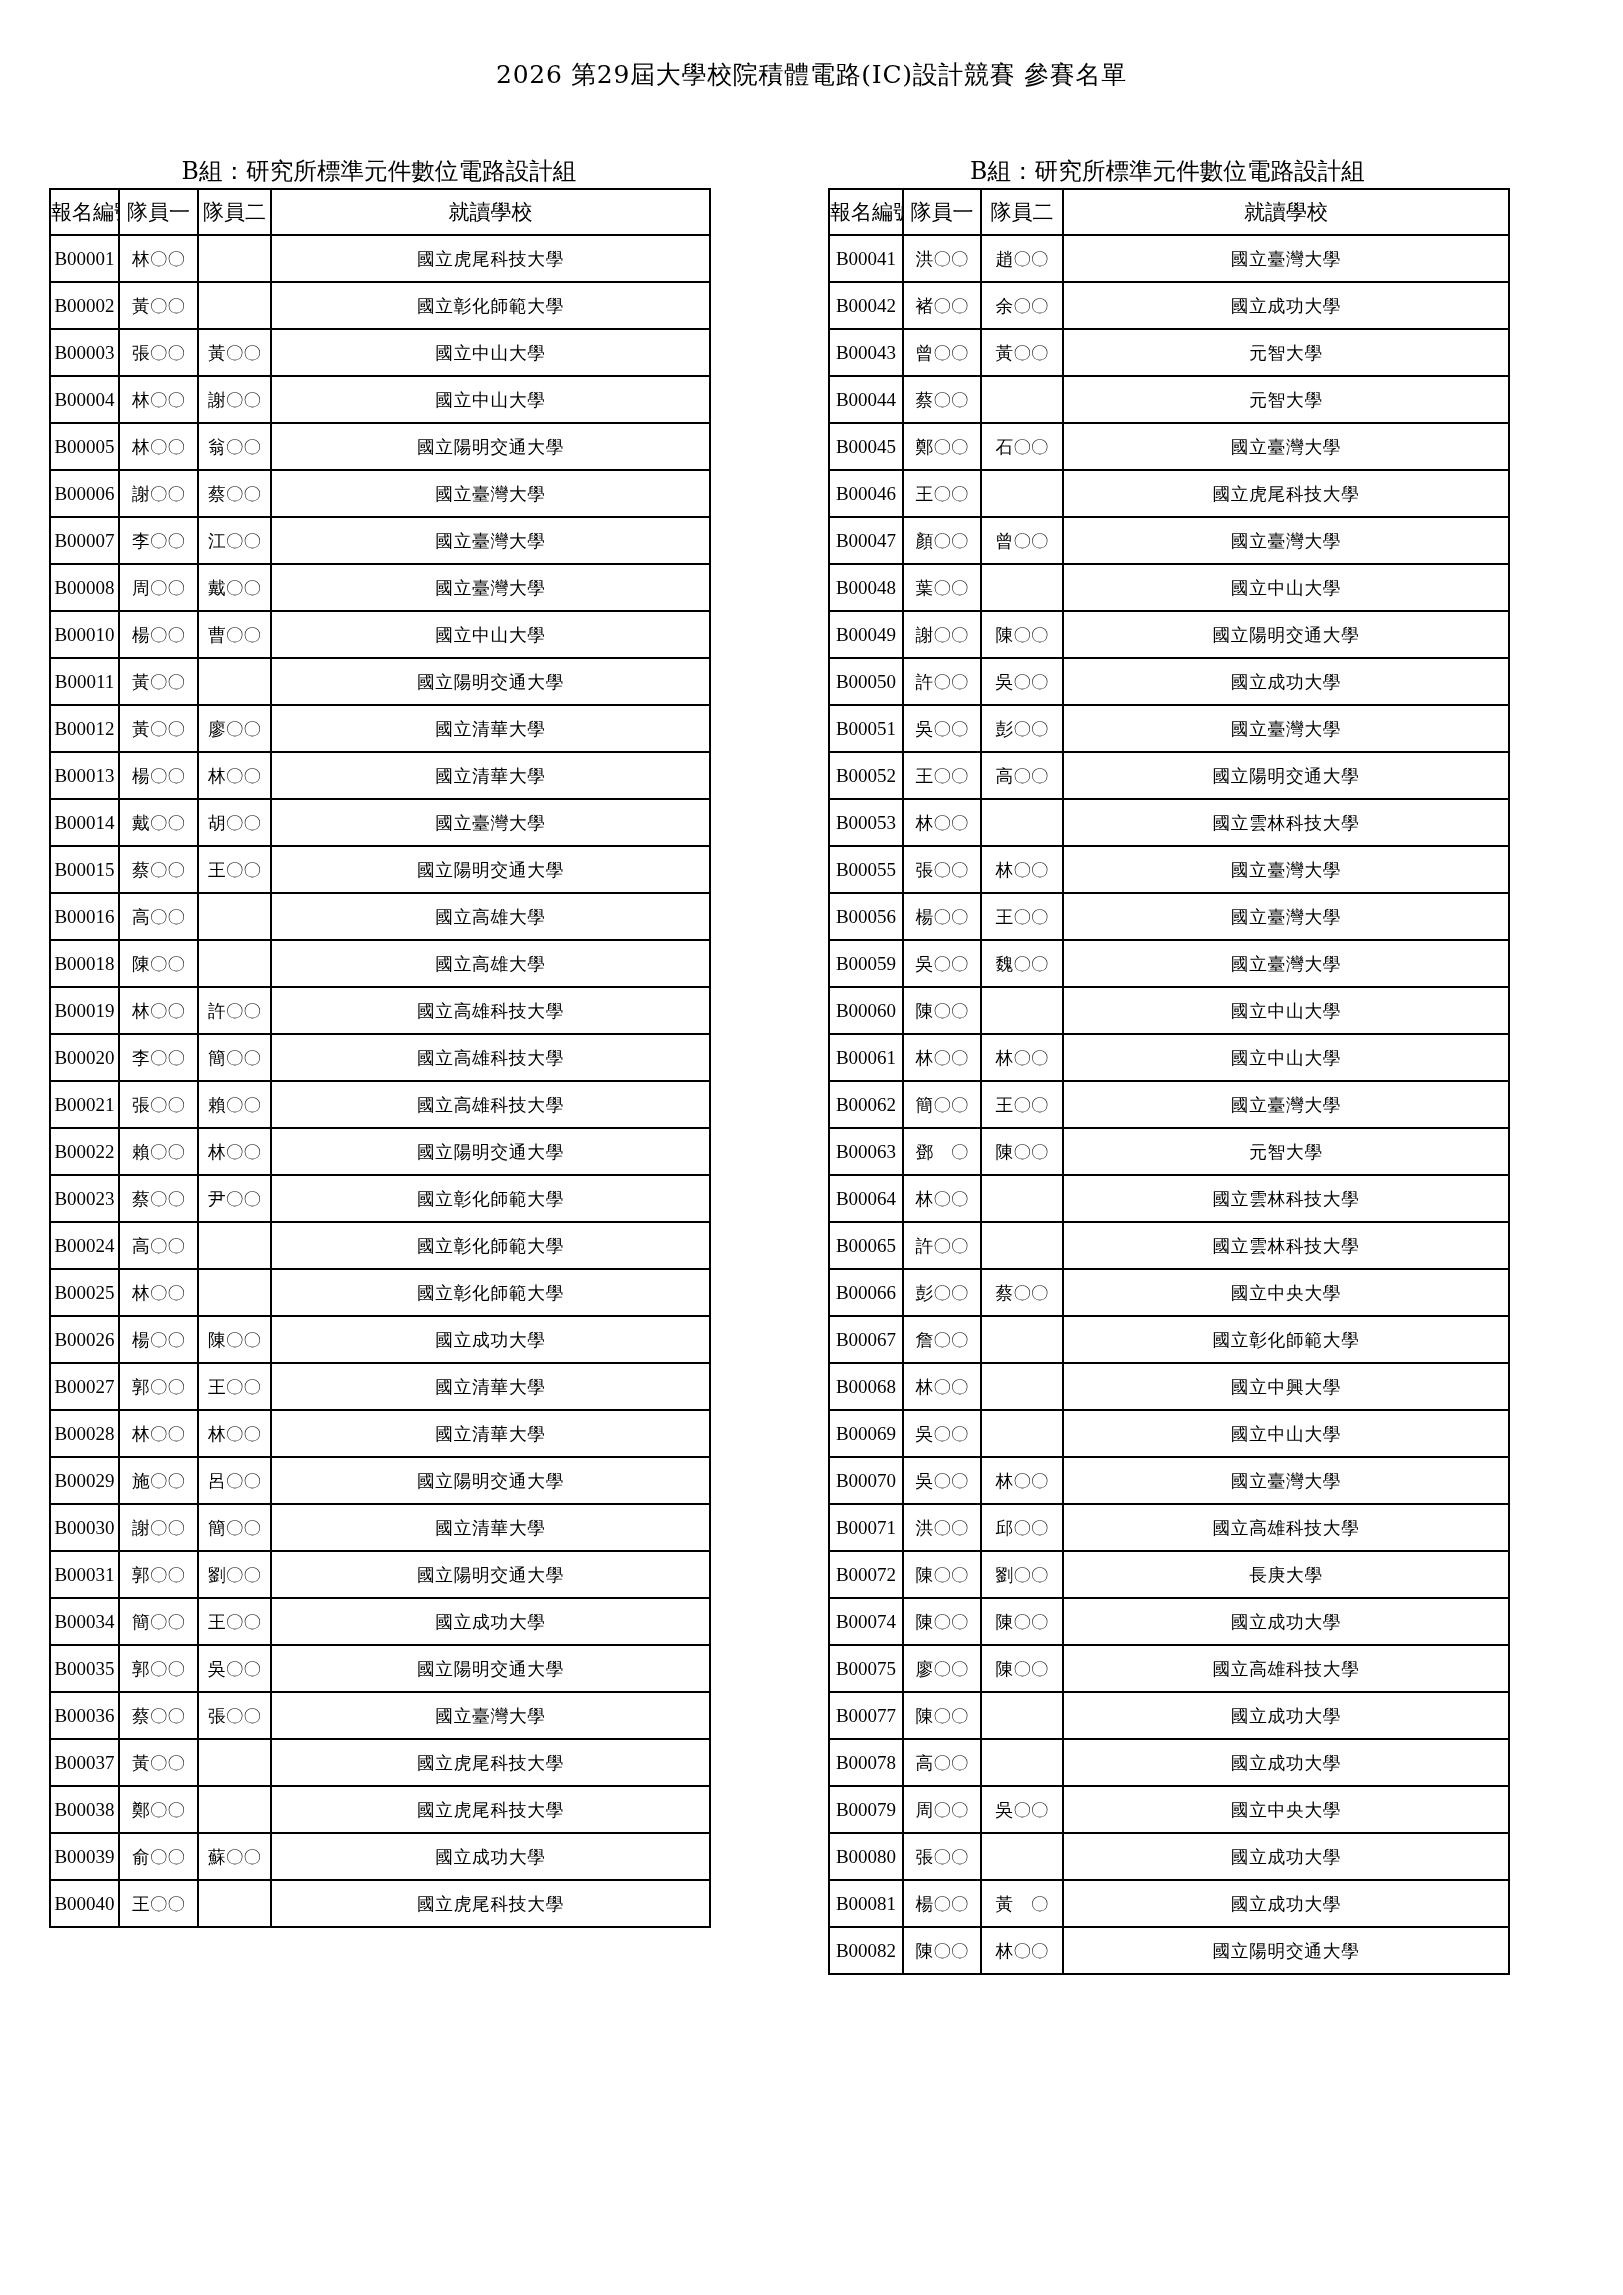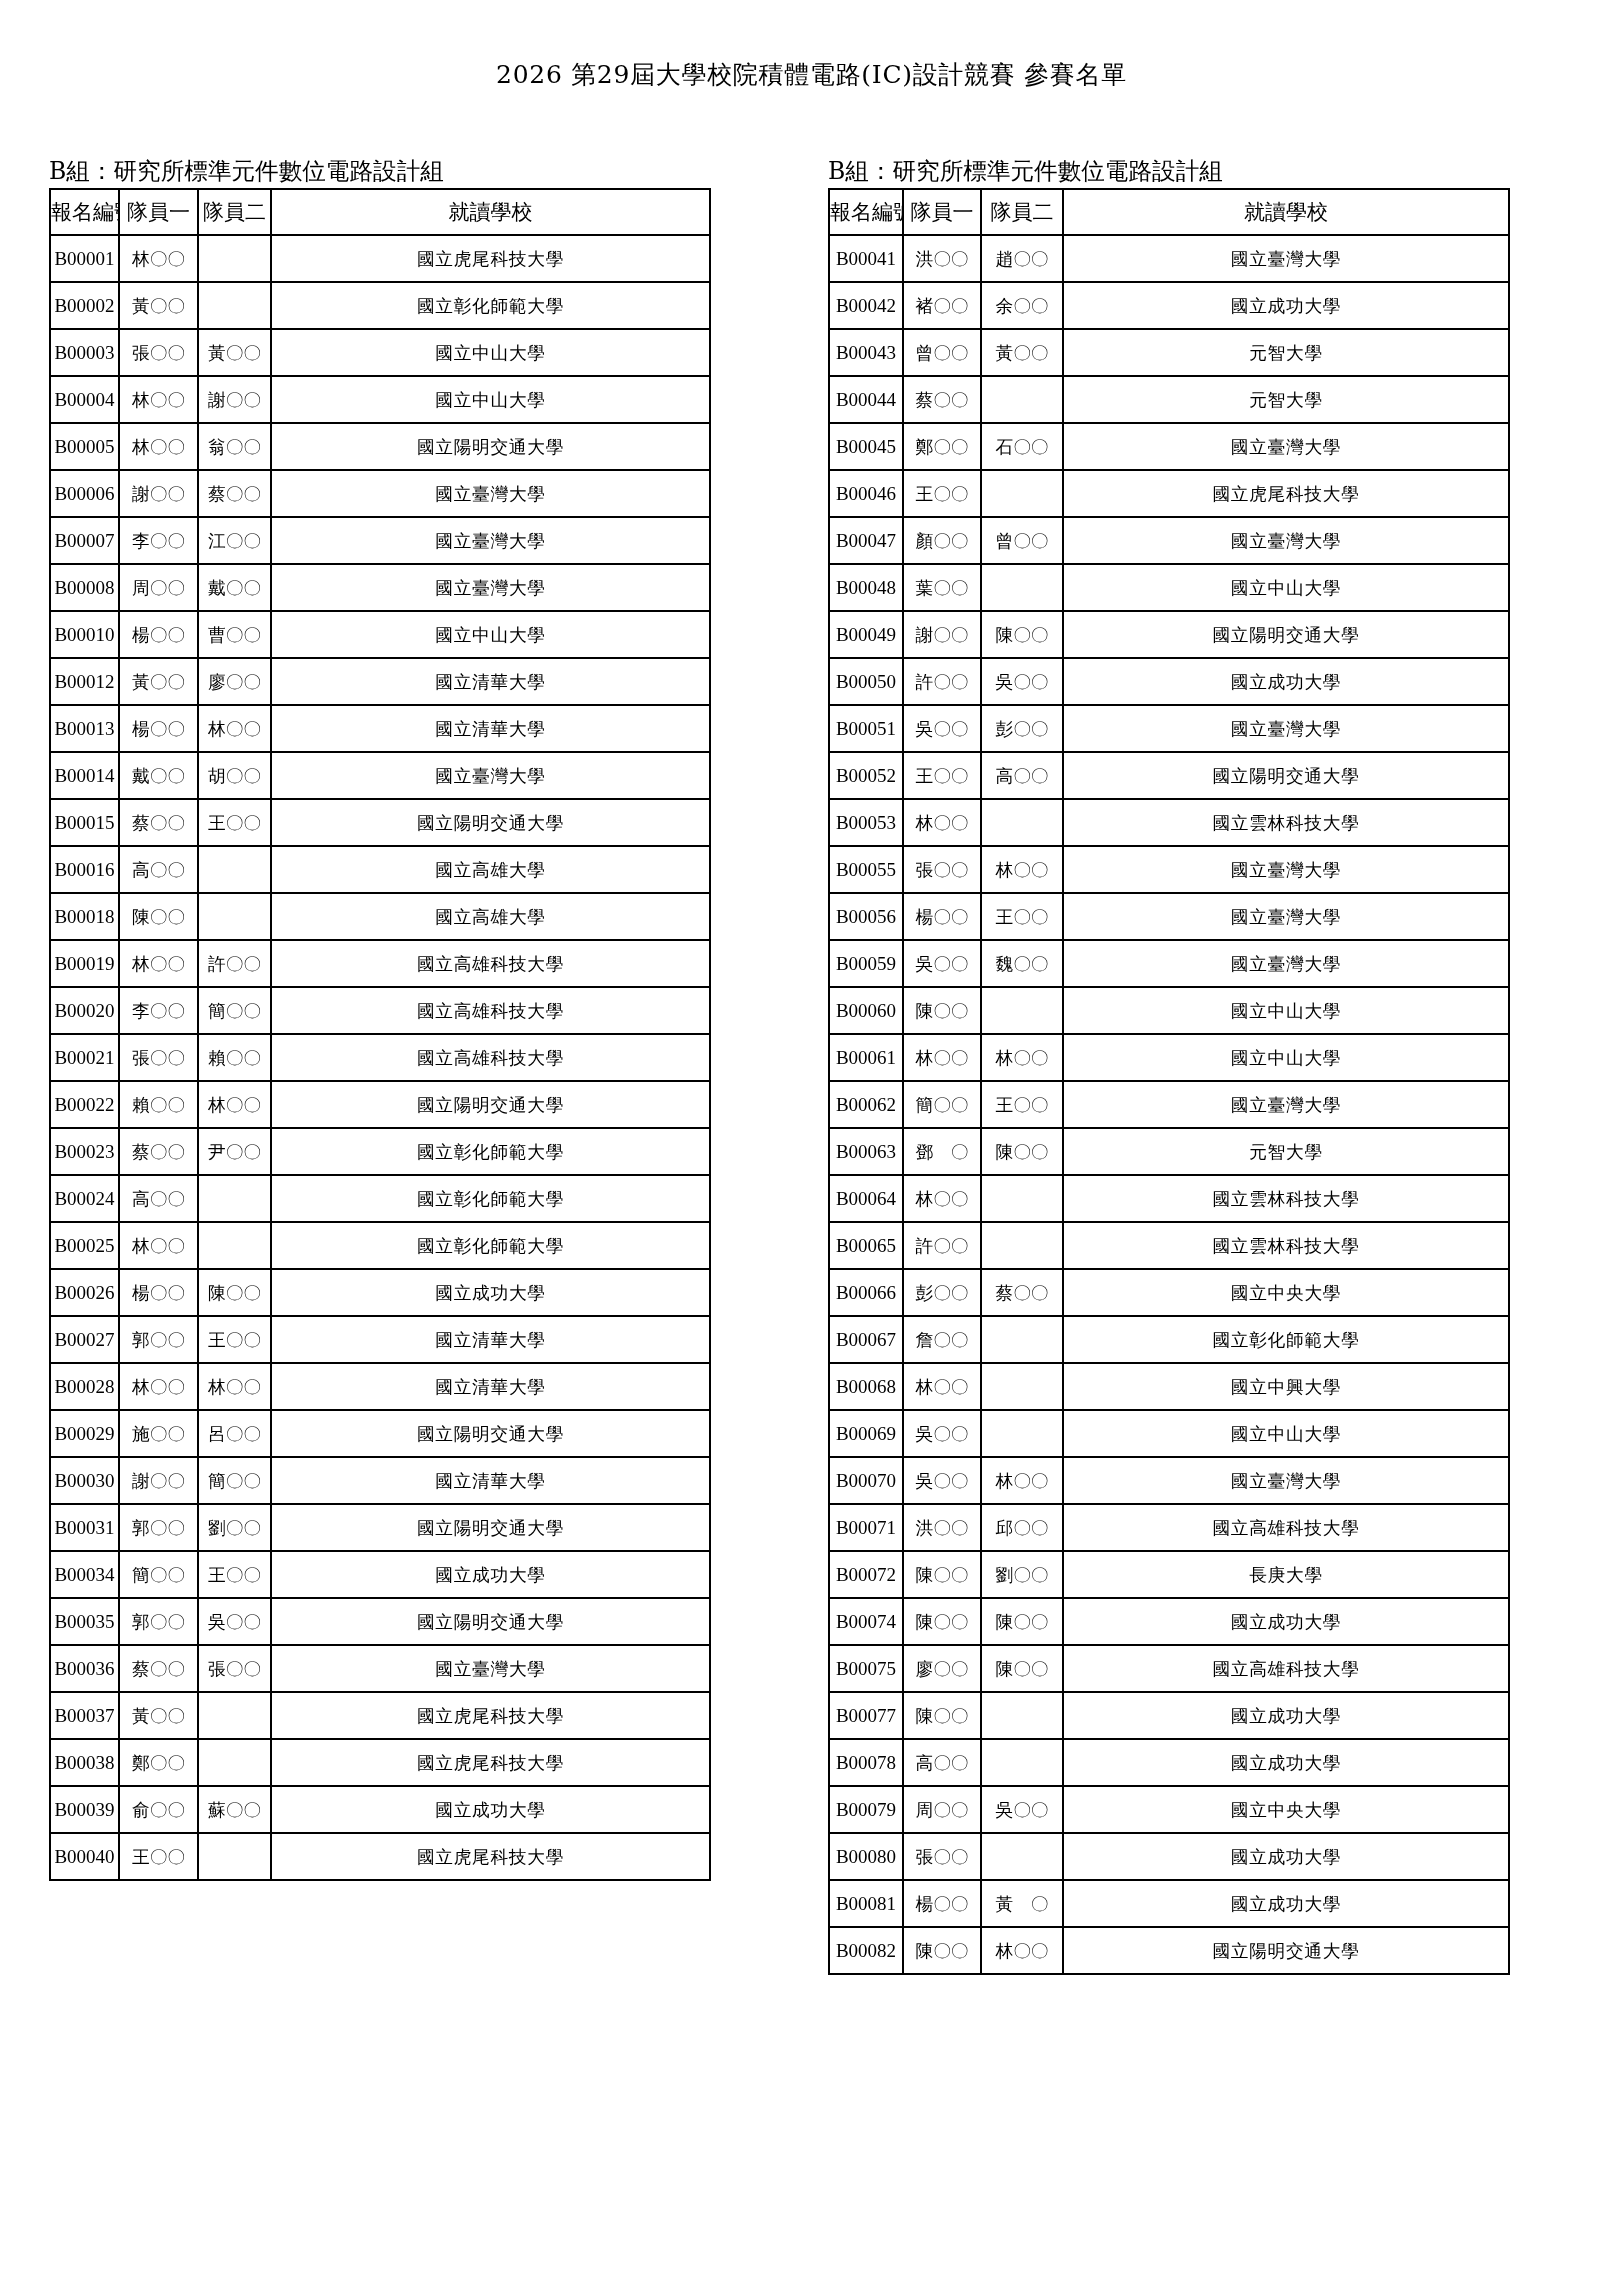--- a/index.html
+++ b/index.html
@@ -3,21 +3,21 @@
 <meta charset="utf-8">
 <style>
   html, body { margin:0; padding:0; background:#ffffff; }
   body { width:1623px; height:2295px; position:relative; overflow:hidden;
          font-family:"DejaVu Serif","Liberation Serif",serif; color:#000; }
   .title { position:absolute; top:58px; left:0; width:1623px; text-align:center;
            font-size:25px; letter-spacing:0.7px; }
   .block { position:absolute; top:154px; }
   .block.left { left:49px; width:660px; }
   .block.right { left:828px; width:679px; }
-  .group-label { font-size:23.6px; height:34px; line-height:34px; white-space:nowrap; }
+  .group-label { font-size:23.6px; height:34px; line-height:34px; white-space:nowrap;text-align:center; }
   table { border-collapse:collapse; width:100%; table-layout:fixed; }
   th, td { border:2px solid #000; text-align:center; vertical-align:middle; padding:0;
            font-weight:normal; white-space:nowrap; overflow:hidden; }
   th { height:44px; font-size:21px; }
   td { height:45px; font-size:17.7px; }
   td.id { font-family:"Liberation Serif","DejaVu Serif",serif; font-size:19px; }
   td.school { font-size:17.7px; letter-spacing:0.7px; }
 </style>
 </head>
 <body>
@@ -90,20 +90,26 @@
           <td>戴〇〇</td>
           <td class="school">國立臺灣大學</td>
         </tr>
         <tr>
           <td class="id">B00010</td>
           <td>楊〇〇</td>
           <td>曹〇〇</td>
           <td class="school">國立中山大學</td>
         </tr>
         <tr>
+          <td class="id">B00011</td>
+          <td>黃〇〇</td>
+          <td></td>
+          <td class="school">國立陽明交通大學</td>
+        </tr>
+        <tr>
           <td class="id">B00012</td>
           <td>黃〇〇</td>
           <td>廖〇〇</td>
           <td class="school">國立清華大學</td>
         </tr>
         <tr>
           <td class="id">B00013</td>
           <td>楊〇〇</td>
           <td>林〇〇</td>
           <td class="school">國立清華大學</td>

